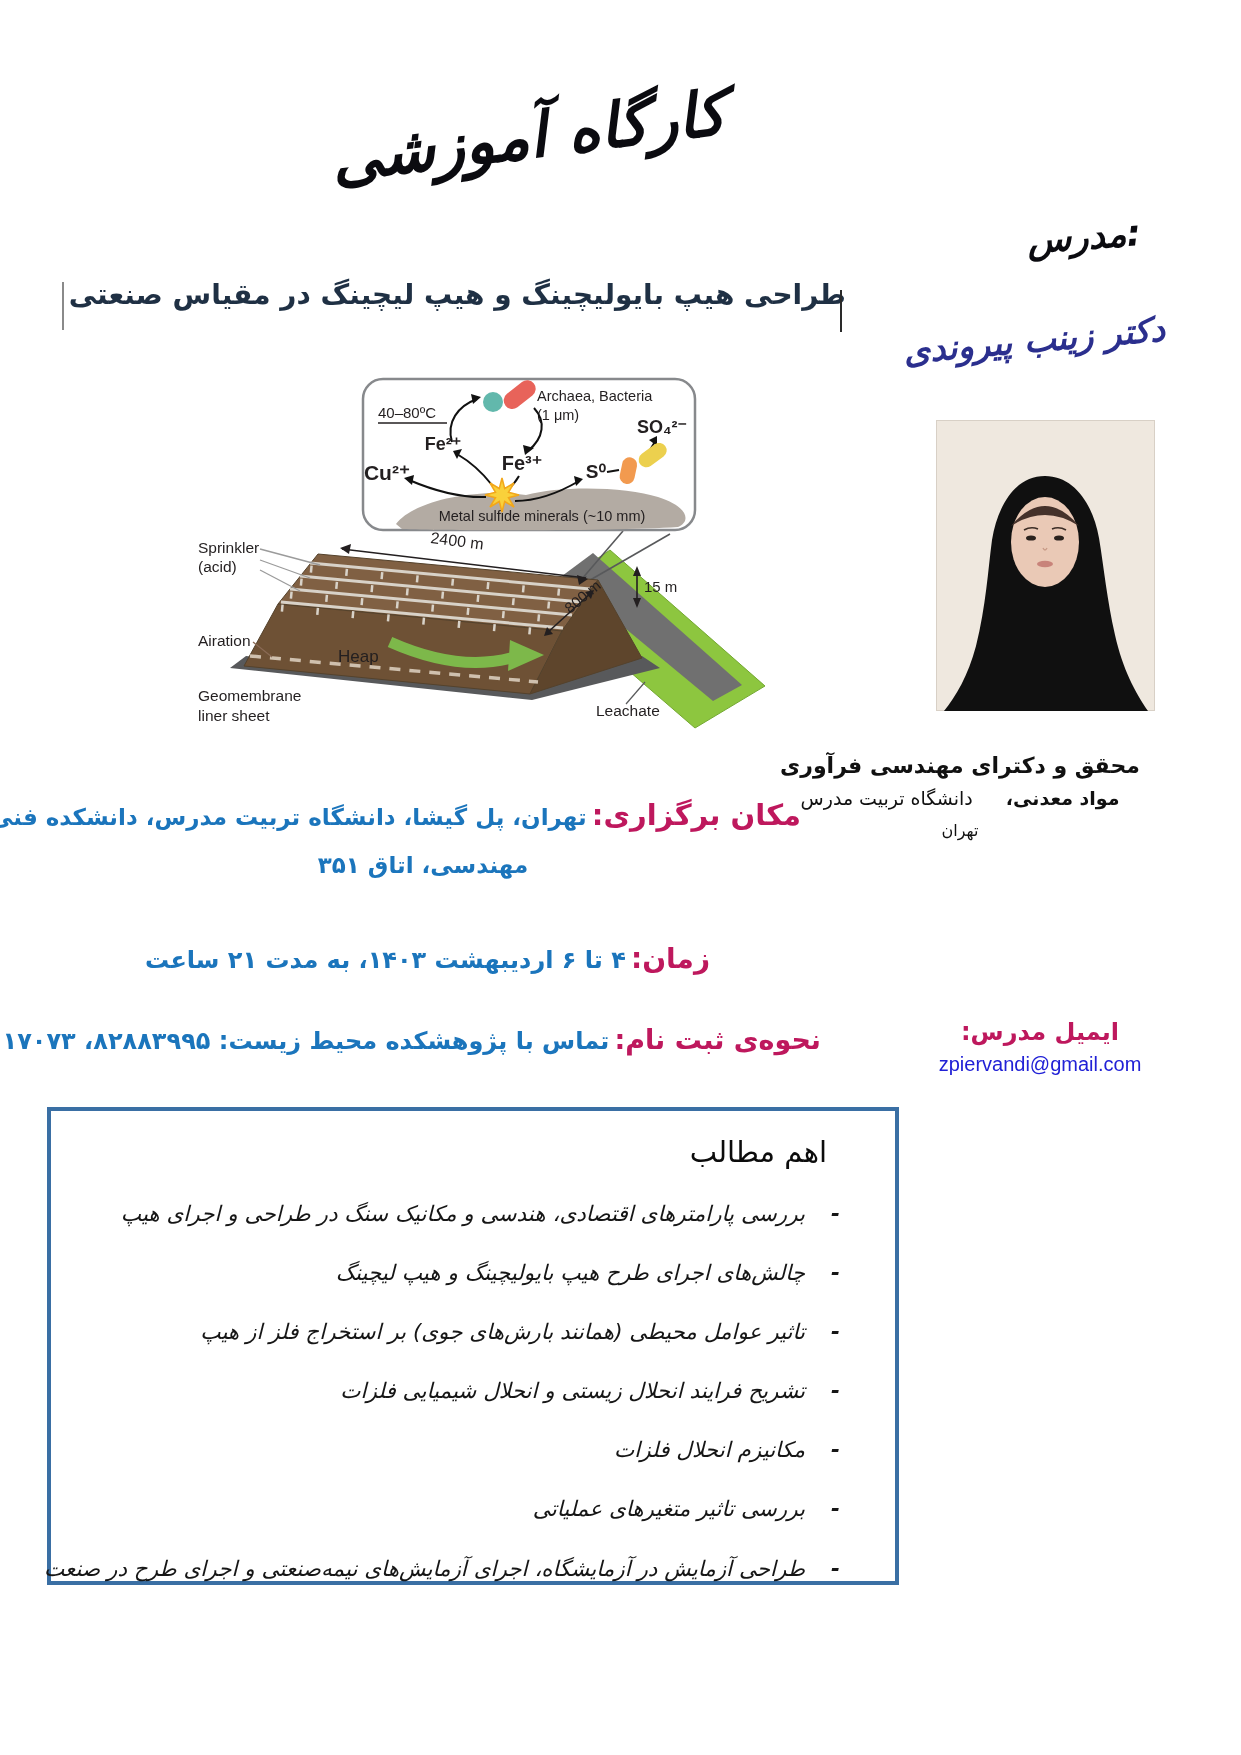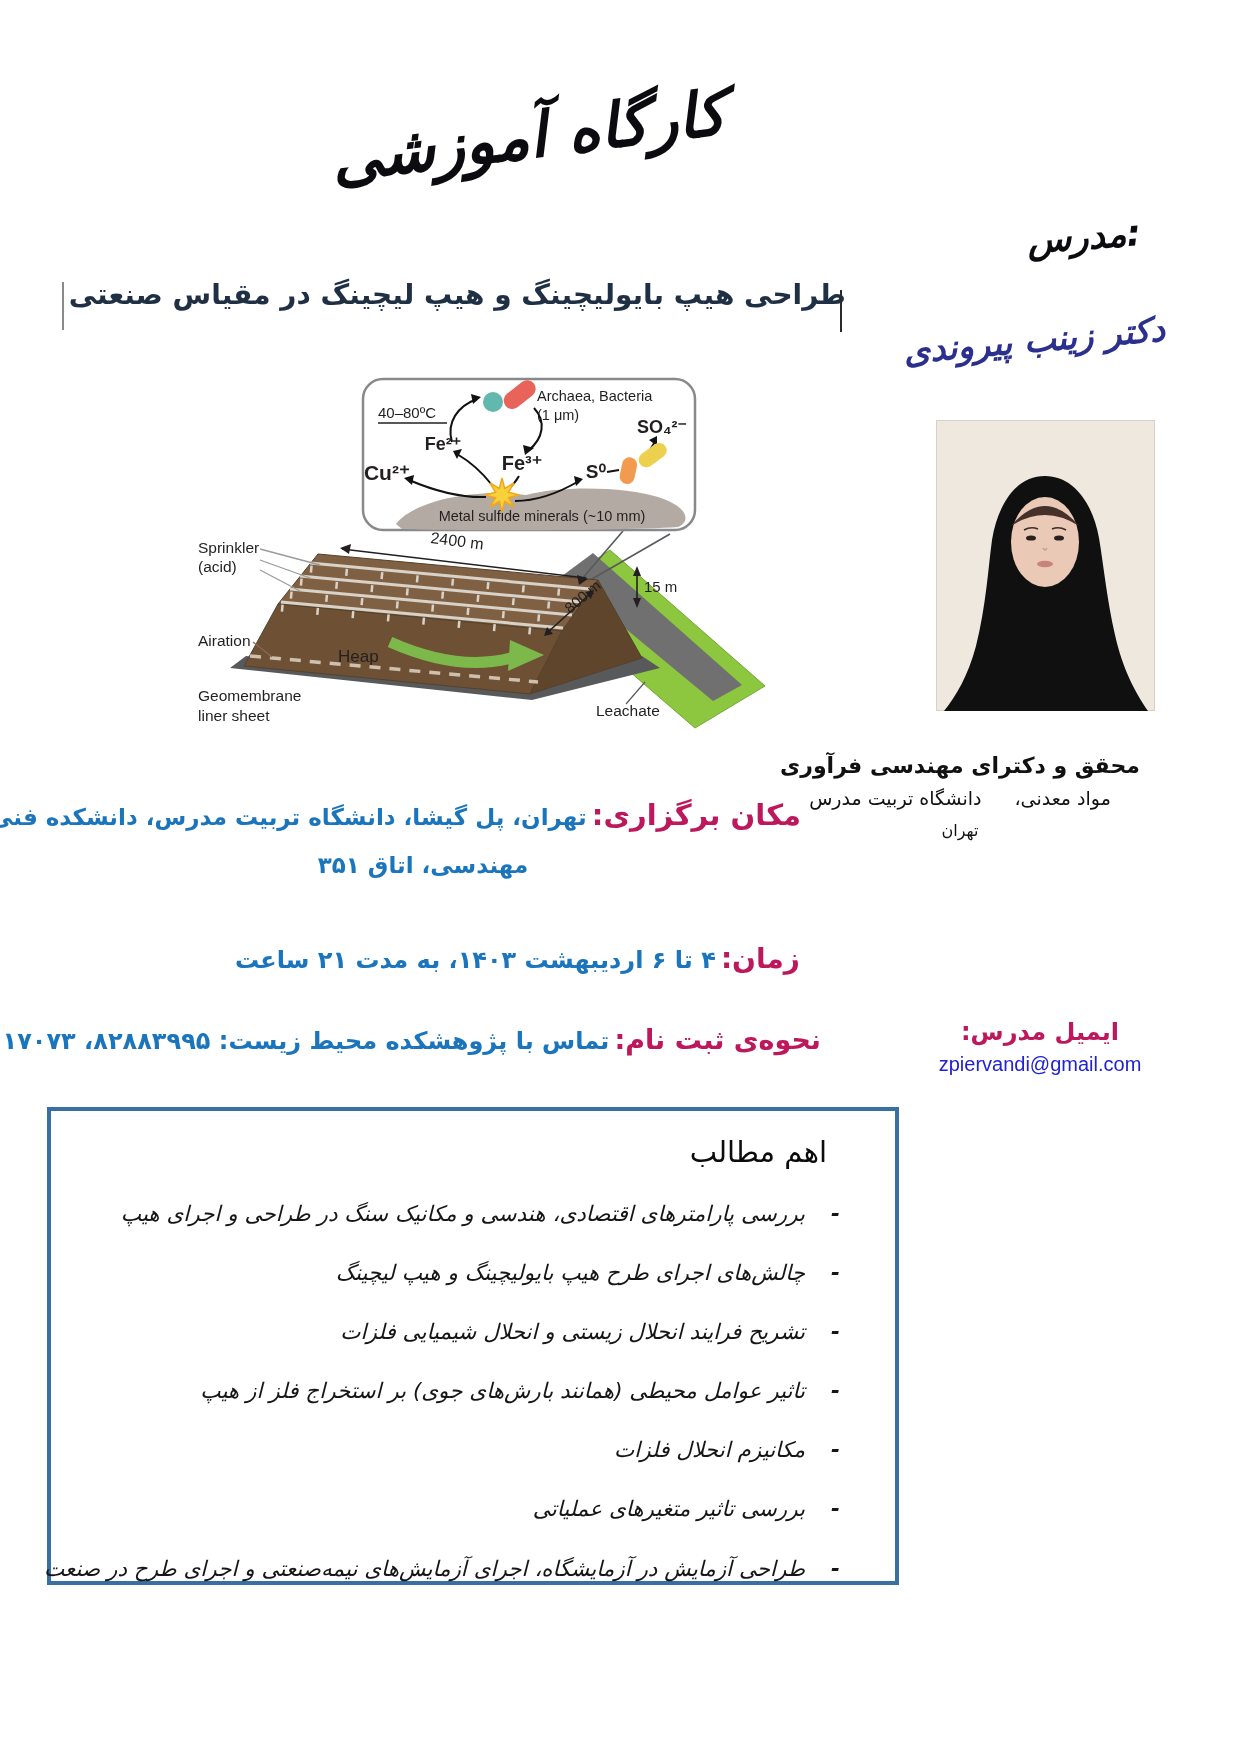--- a/index.html
+++ b/index.html
@@ -35,29 +35,29 @@
   .callig-name{
     right:76px;top:320px;font:italic 700 34px "DejaVu Sans",sans-serif;
     color:var(--name-navy);transform:rotate(-5deg);white-space:nowrap;direction:rtl;
   }
   
   .photo{left:936px;top:420px;width:219px;height:291px;}
   
   .bio{left:760px;top:753px;width:400px;text-align:center;direction:rtl;}
   .bio .l1{font-size:22px;font-weight:700;}
   .bio .l2{font-size:19px;margin-top:9px;}
-  .bio .l2 b{font-weight:400;margin-left:27px;}
+  .bio .l2 b{font-weight:700;margin-left:27px;}
   .bio .l3{font-size:16px;margin-top:12px;}
   
   .venue{left:45px;top:798px;width:756px;direction:rtl;}
   .venue .line1{text-align:right;white-space:nowrap;}
   .venue .line2{text-align:center;margin-top:20px;}
   .lbl{font-weight:700;font-size:29px;color:#be185d;}
   .blue{color:var(--accent-blue);font-size:23px;font-weight:700;}
-  .time{left:55px;top:942px;width:745px;direction:rtl;white-space:nowrap;}
+  .time{left:55px;top:942px;width:745px;direction:rtl;text-align:center;white-space:nowrap;}
   .time .lbl{font-size:28px;}
   .time .blue{font-size:24px;}
   .reg{left:15px;top:1024px;width:806px;direction:rtl;text-align:center;white-space:nowrap;}
   .reg .lbl{font-size:27px;}
   .reg .blue{font-size:24px;}
   
   .emailblk{left:895px;top:1018px;width:290px;text-align:center;direction:rtl;}
   .emailblk .lbl{font-size:24px;}
   .emailblk .mail{
     direction:ltr;display:block;margin-top:7px;font-family:"Liberation Sans",sans-serif;
@@ -252,21 +252,21 @@
   <div class="abs emailblk" dir="rtl">
     <div class="lbl">ایمیل مدرس:</div>
     <a class="mail" href="#">zpiervandi@gmail.com</a>
   </div>
 
   <div class="abs topics" dir="rtl">
     <div class="heading">اهم مطالب</div>
     <div class="list">
       <div class="topic"><span class="dash">-</span><span>بررسی پارامترهای اقتصادی، هندسی و مکانیک سنگ در طراحی و اجرای هیپ</span></div>
       <div class="topic"><span class="dash">-</span><span>چالش‌های اجرای طرح هیپ بایولیچینگ و هیپ لیچینگ</span></div>
+      <div class="topic"><span class="dash">-</span><span>تاثیر عوامل محیطی (همانند بارش‌های جوی) بر استخراج فلز از هیپ</span></div>
       <div class="topic"><span class="dash">-</span><span>تشریح فرایند انحلال زیستی و انحلال شیمیایی فلزات</span></div>
-      <div class="topic"><span class="dash">-</span><span>تاثیر عوامل محیطی (همانند بارش‌های جوی) بر استخراج فلز از هیپ</span></div>
       <div class="topic"><span class="dash">-</span><span>مکانیزم انحلال فلزات</span></div>
       <div class="topic"><span class="dash">-</span><span>بررسی تاثیر متغیرهای عملیاتی</span></div>
       <div class="topic"><span class="dash">-</span><span>طراحی آزمایش در آزمایشگاه، اجرای آزمایش‌های نیمه‌صنعتی و اجرای طرح در صنعت</span></div>
     </div>
   </div>
 
 </div>
 
 </body></html>

